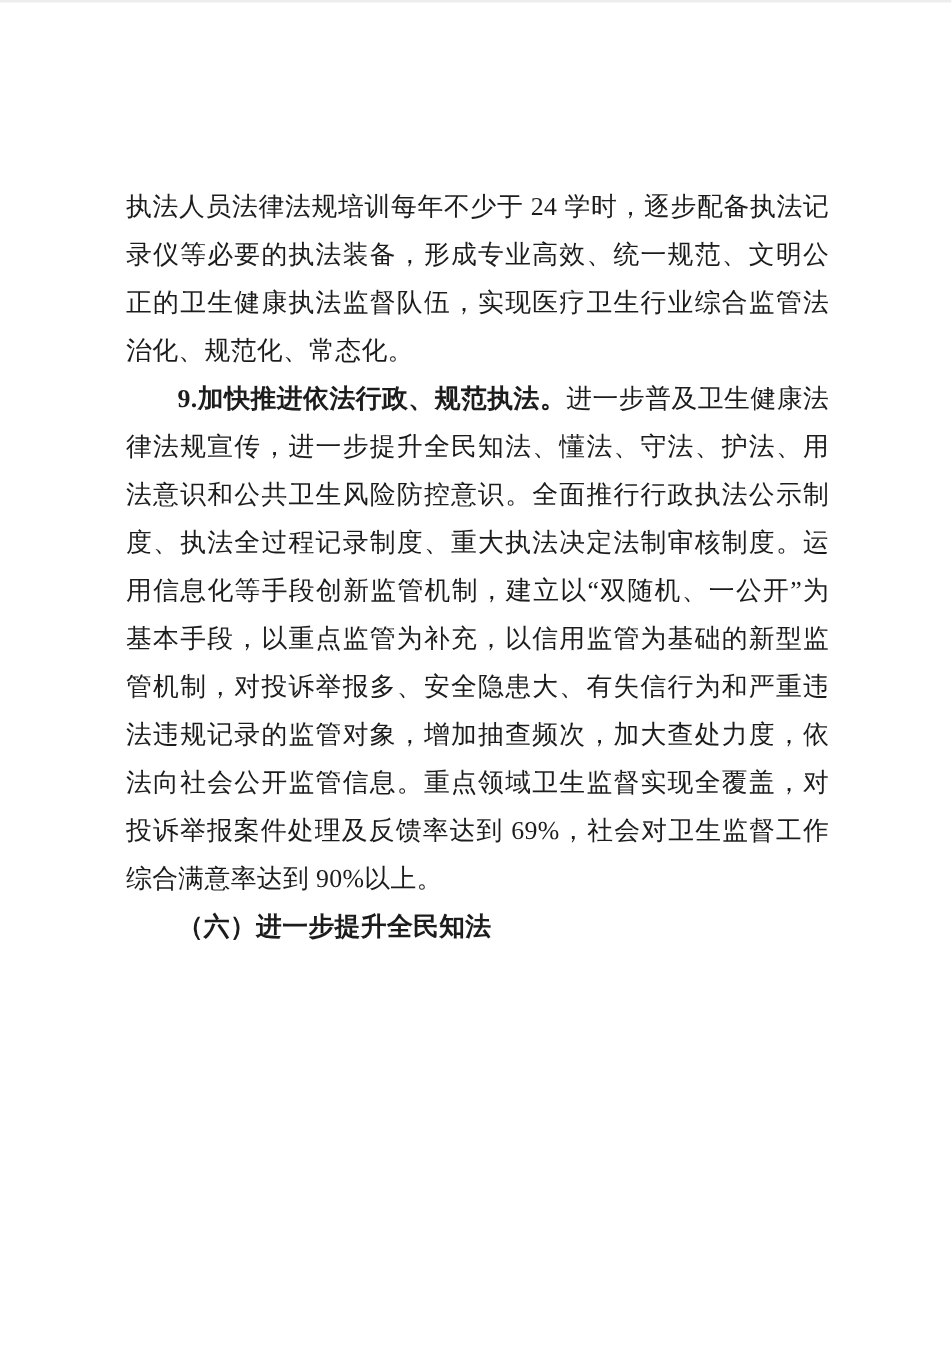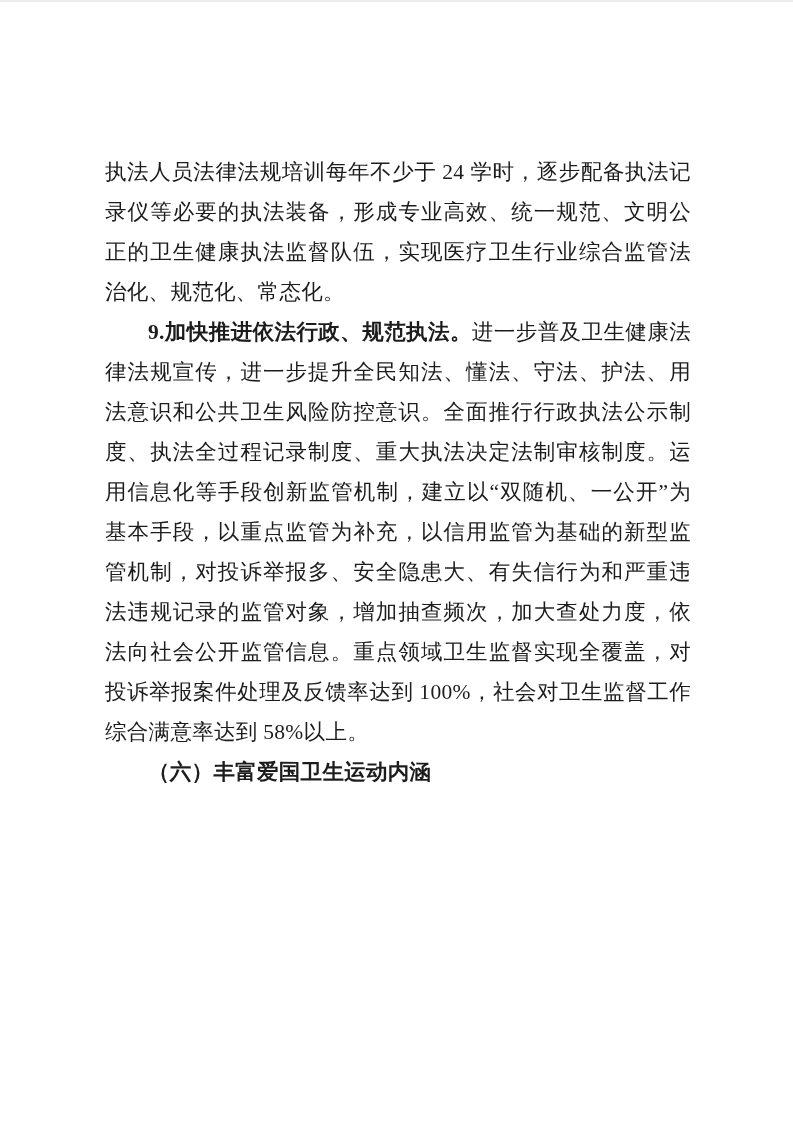--- a/index.html
+++ b/index.html
@@ -52,17 +52,17 @@
     color: #1c1c1c;
     font-family: "Liberation Serif", "DejaVu Serif", serif;
   }
 </style>
 </head>
 <body>
 
 <div class="page">
   <div class="doc-body">
     <p class="para continuation">执法人员法律法规培训每年不少于 24 学时，逐步配备执法记录仪等必要的执法装备，形成专业高效、统一规范、文明公正的卫生健康执法监督队伍，实现医疗卫生行业综合监管法治化、规范化、常态化。</p>
-    <p class="para"><span class="clause-lead">9.加快推进依法行政、规范执法。</span><span>进一步普及卫生健康法律法规宣传，进一步提升全民知法、懂法、守法、护法、用法意识和公共卫生风险防控意识。全面推行行政执法公示制度、执法全过程记录制度、重大执法决定法制审核制度。运用信息化等手段创新监管机制，建立以“双随机、一公开”为基本手段，以重点监管为补充，以信用监管为基础的新型监管机制，对投诉举报多、安全隐患大、有失信行为和严重违法违规记录的监管对象，增加抽查频次，加大查处力度，依法向社会公开监管信息。重点领域卫生监督实现全覆盖，对投诉举报案件处理及反馈率达到 100%，社会对卫生监督工作综合满意率达到 58%以上。</span></p>
-    <p class="para heading">（六）丰富爱国卫生运动内涵</p>
+    <p class="para"><span class="clause-lead">9.加快推进依法行政、规范执法。</span><span>进一步普及卫生健康法律法规宣传，进一步提升全民知法、懂法、守法、护法、用法意识和公共卫生风险防控意识。全面推行行政执法公示制度、执法全过程记录制度、重大执法决定法制审核制度。运用信息化等手段创新监管机制，建立以“双随机、一公开”为基本手段，以重点监管为补充，以信用监管为基础的新型监管机制，对投诉举报多、安全隐患大、有失信行为和严重违法违规记录的监管对象，增加抽查频次，加大查处力度，依法向社会公开监管信息。重点领域卫生监督实现全覆盖，对投诉举报案件处理及反馈率达到 69%，社会对卫生监督工作综合满意率达到 90%以上。</span></p>
+    <p class="para heading">（六）进一步提升全民知法</p>
   </div>
   <div class="page-number">- 26 -</div>
 </div>
 
 </body></html>

